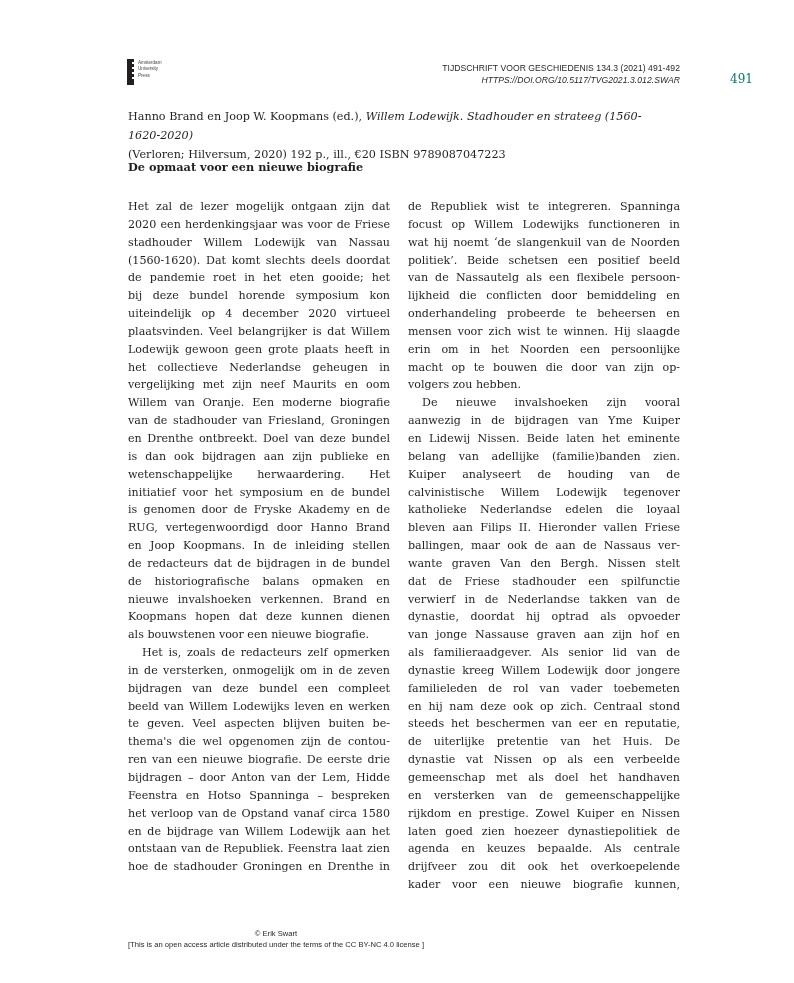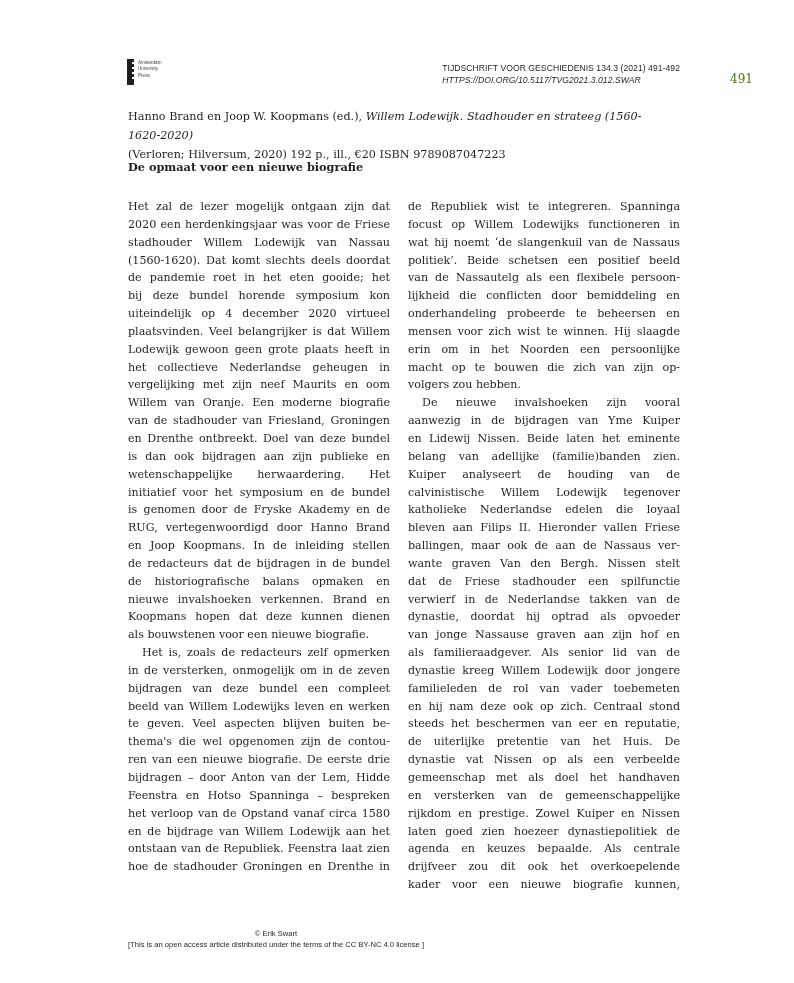--- a/index.html
+++ b/index.html
@@ -1,23 +1,23 @@
 <!DOCTYPE html>
 <html><head>
 <meta charset="utf-8">
 <style>
   html, body { margin: 0; padding: 0; background: #ffffff; }
   body { width: 794px; height: 983px; position: relative; overflow: hidden; color: #231f20; }
   .logo { position: absolute; left: 127px; top: 59px; width: 60px; height: 26px; }
   .logo-bar { position: absolute; left: 0; top: 0; width: 7px; height: 26px; background: #231f20; }
   .logo-notch { position: absolute; left: 5px; width: 3px; height: 2px; background: #fff; }
   .logo-text { position: absolute; left: 11px; top: 1px; font-family: "Liberation Sans", sans-serif; font-size: 4.6px; line-height: 6.4px; color: #444; }
-  .journal { position: absolute; right: 114px; top: 62px; font-family: "Liberation Sans", sans-serif; font-size: 8.6px; line-height: 12px; color: #231f20; letter-spacing: 0.05px; }
+  .journal { position: absolute; right: 114px; top: 62px; text-align: right; font-family: "Liberation Sans", sans-serif; font-size: 8.6px; line-height: 12px; color: #231f20; letter-spacing: 0.05px; }
   .journal .doi { font-style: italic; }
-  .pageno { position: absolute; left: 730px; top: 72px; font-family: "DejaVu Serif", serif; font-size: 12px; color: #4d7c0f; }
+  .pageno { position: absolute; left: 730px; top: 72px; font-family: "DejaVu Serif", serif; font-size: 12px; color: #0f766e; }
   .citation { position: absolute; left: 128px; top: 107px; width: 540px; font-family: "DejaVu Serif", serif; font-size: 11.2px; line-height: 19px; color: #231f20; }
   .citation i { font-style: italic; }
   .heading { position: absolute; left: 128px; top: 160px; font-family: "DejaVu Serif", serif; font-size: 11.3px; font-weight: bold; color: #231f20; }
   .col { position: absolute; top: 198px; font-family: "DejaVu Serif", serif; font-size: 11.1px; color: #231f20; }
   .col.left { left: 128px; width: 262px; }
   .col.right { left: 408px; width: 272px; }
   .line { height: 17.85px; line-height: 17.85px; white-space: nowrap; text-align: justify; text-align-last: justify; overflow: hidden; }
   .line.last { text-align-last: left; }
   .line.indent { text-indent: 14px; }
   .footer { position: absolute; left: 128px; top: 929px; font-family: "Liberation Sans", sans-serif; font-size: 7.6px; line-height: 10.6px; color: #231f20; text-align: center; }
@@ -88,28 +88,28 @@
     <div class="line">bijdragen – door Anton van der Lem, Hidde</div>
     <div class="line">Feenstra en Hotso Spanninga – bespreken</div>
     <div class="line">het verloop van de Opstand vanaf circa 1580</div>
     <div class="line">en de bijdrage van Willem Lodewijk aan het</div>
     <div class="line">ontstaan van de Republiek. Feenstra laat zien</div>
     <div class="line">hoe de stadhouder Groningen en Drenthe in</div>
   </div>
 <div class="col right" id="col-right">
     <div class="line">de Republiek wist te integreren. Spanninga</div>
     <div class="line">focust op Willem Lodewijks functioneren in</div>
-    <div class="line">wat hij noemt ‘de slangenkuil van de Nassaus</div>
+    <div class="line">wat hij noemt ‘de slangenkuil van de Noorden</div>
     <div class="line">politiek’. Beide schetsen een positief beeld</div>
     <div class="line">van de Nassautelg als een flexibele persoon-</div>
     <div class="line">lijkheid die conflicten door bemiddeling en</div>
     <div class="line">onderhandeling probeerde te beheersen en</div>
     <div class="line">mensen voor zich wist te winnen. Hij slaagde</div>
     <div class="line">erin om in het Noorden een persoonlijke</div>
-    <div class="line">macht op te bouwen die zich van zijn op-</div>
+    <div class="line">macht op te bouwen die door van zijn op-</div>
     <div class="line last">volgers zou hebben.</div>
     <div class="line indent">De nieuwe invalshoeken zijn vooral</div>
     <div class="line">aanwezig in de bijdragen van Yme Kuiper</div>
     <div class="line">en Lidewij Nissen. Beide laten het eminente</div>
     <div class="line">belang van adellijke (familie)banden zien.</div>
     <div class="line">Kuiper analyseert de houding van de</div>
     <div class="line">calvinistische Willem Lodewijk tegenover</div>
     <div class="line">katholieke Nederlandse edelen die loyaal</div>
     <div class="line">bleven aan Filips II. Hieronder vallen Friese</div>
     <div class="line">ballingen, maar ook de aan de Nassaus ver-</div>

